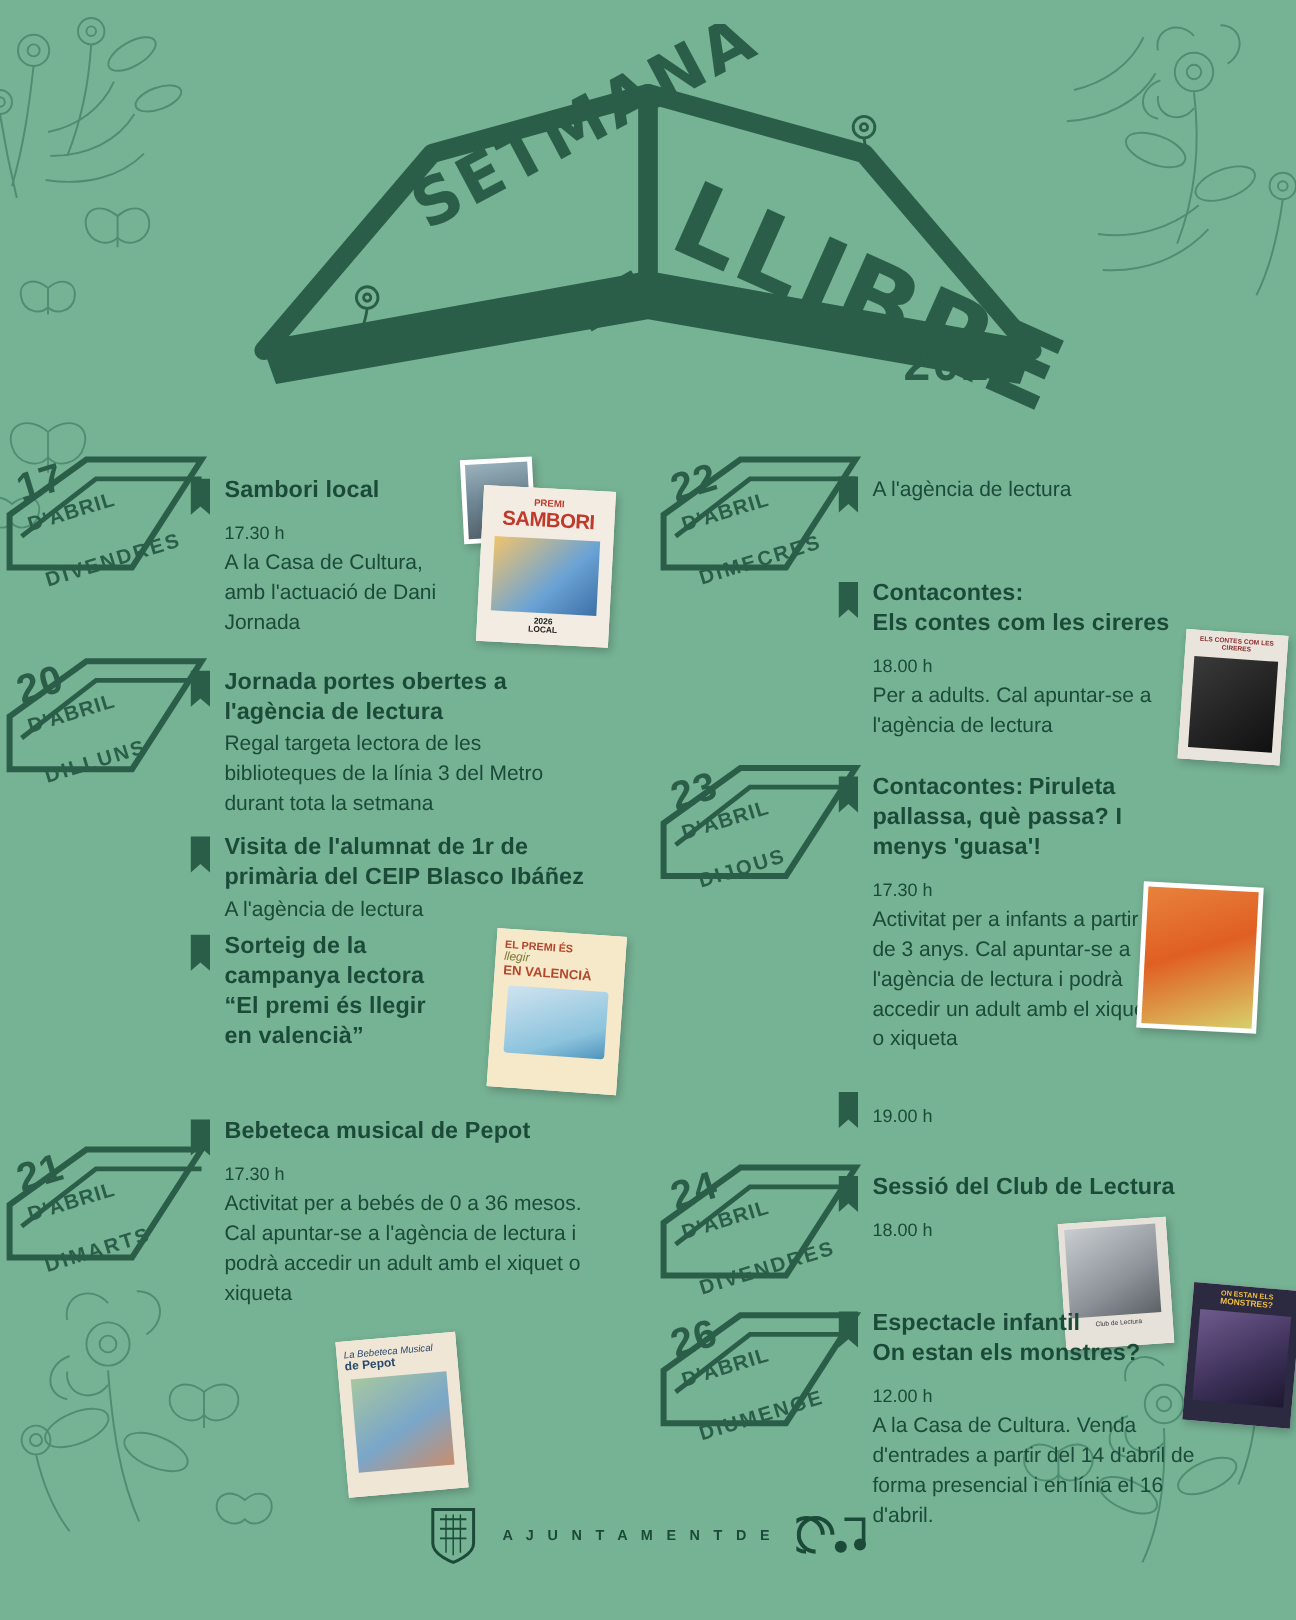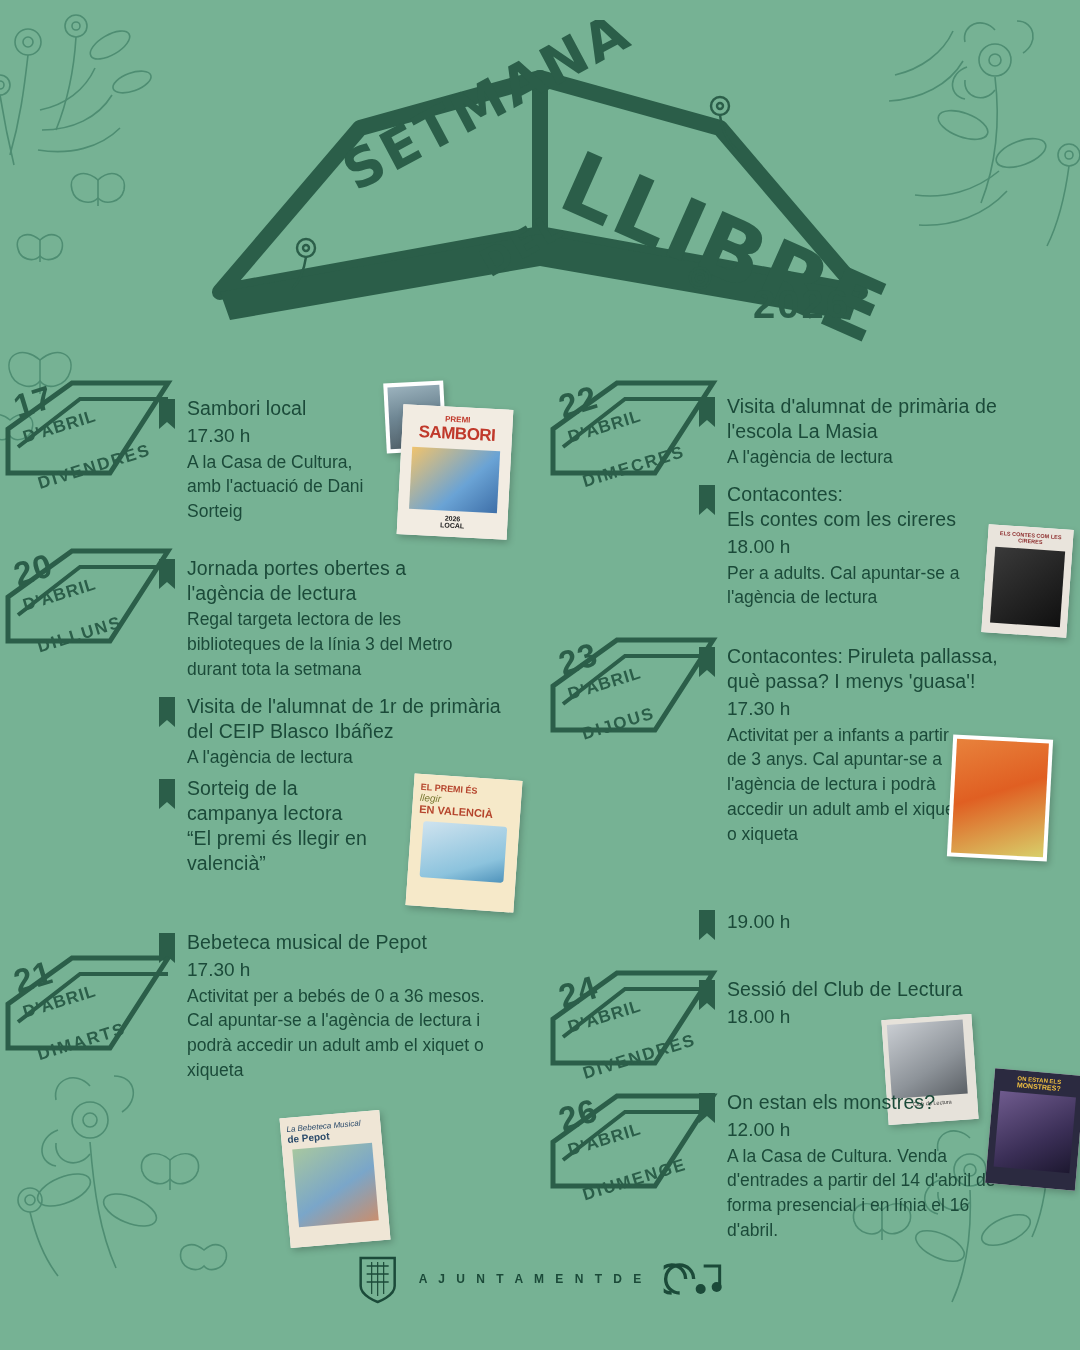--- a/index.html
+++ b/index.html
@@ -51,24 +51,24 @@
     position: absolute; left: 36px; top: 80px;
     font-size: 17px; font-weight: 700; color: #2b5e49;
     transform: rotate(-17deg); letter-spacing: 2px;
   }
 
   
   .event { position: absolute; }
   .bookmark { position: absolute; left: 0; top: 2px; width: 20px; height: 34px; }
   .ev-body { margin-left: 30px; }
   .ev-title {
-    font-size: 19.5px; font-weight: 400; line-height: 1.28;
+    font-size: 19.5px; font-weight: 700; line-height: 1.28;
     color: #1b4a39; letter-spacing: .1px;
   }
-  .ev-time { font-size: 19px; line-height: 1.35; color: #1b4a39; margin-top: 2px; }
+  .ev-time { font-size: 15px; line-height: 1.35; color: #1b4a39; margin-top: 14px; }
   .ev-desc { font-size: 17.5px; line-height: 1.42; color: #1b4a39; margin-top: 1px; }
 
   
   .photo { position: absolute; background: #fff; padding: 4px; box-shadow: 2px 3px 7px rgba(0,0,0,.22); }
   .photo .inner { width: 100%; height: 100%; overflow: hidden; position: relative; }
 
   
   .footer { position: absolute; bottom: 18px; left: 0; width: 1080px; height: 90px; }
   .f-center { position: absolute; left: 50%; transform: translateX(-50%); display: flex; align-items: center; gap: 18px; }
   .f-text1 { font-size: 12px; letter-spacing: 4px; font-weight: 700; color: #1b4a39; }
@@ -211,21 +211,21 @@
       <div class="flag-dow">DIVENDRES</div>
     </div>
 
     <div class="event" style="left:157px; top:24px; width:230px;">
       <svg class="bookmark" viewBox="0 0 20 34">
         <path d="M2 1 H18 V31 L10 24 L2 31 Z" fill="#2b5e49"></path>
       </svg>
       <div class="ev-body">
         <div class="ev-title">Sambori local</div>
         <div class="ev-time">17.30 h</div>
-        <div class="ev-desc">A la Casa de Cultura, amb l'actuació de Dani Sorteig</div>
+        <div class="ev-desc">A la Casa de Cultura, amb l'actuació de Dani Jornada</div>
       </div>
     </div>
 
     <div class="photo" style="left:385px; top:10px; width:60px; height:70px; transform:rotate(-3deg);">
       <div class="inner" style="background:linear-gradient(170deg,#9bb2bd 0%,#6f8794 45%,#4d5b63 100%);"></div>
     </div>
     <div class="photo" style="left:400px; top:35px; width:110px; height:130px; transform:rotate(3deg); padding:0;">
       <div class="inner" style="background:#f2ece2; display:flex; flex-direction:column; align-items:center; padding-top:8px;">
         <div style="font-size:8px; font-weight:700; color:#c0392b;">PREMI</div>
         <div style="font-size:17px; font-weight:700; color:#c0392b; letter-spacing:-.5px;">SAMBORI</div>
@@ -324,21 +324,20 @@
       <div class="flag-day">22</div>
       <div class="flag-month">D'ABRIL</div>
       <div class="flag-dow">DIMECRES</div>
     </div>
 
     <div class="event" style="left:152px; top:22px; width:310px;">
       <svg class="bookmark" viewBox="0 0 20 34">
         <path d="M2 1 H18 V31 L10 24 L2 31 Z" fill="#2b5e49"></path>
       </svg>
       <div class="ev-body">
-        <div class="ev-title">Visita d'alumnat de primària de l'escola La Masia</div>
         <div class="ev-desc">A l'agència de lectura</div>
       </div>
     </div>
 
     <div class="event" style="left:152px; top:110px; width:290px;">
       <svg class="bookmark" viewBox="0 0 20 34">
         <path d="M2 1 H18 V31 L10 24 L2 31 Z" fill="#2b5e49"></path>
       </svg>
       <div class="ev-body">
         <div class="ev-title">Contacontes:</div>
@@ -425,20 +424,21 @@
       <div class="flag-day">26</div>
       <div class="flag-month">D'ABRIL</div>
       <div class="flag-dow">DIUMENGE</div>
     </div>
 
     <div class="event" style="left:152px; top:718px; width:310px;">
       <svg class="bookmark" viewBox="0 0 20 34">
         <path d="M2 1 H18 V31 L10 24 L2 31 Z" fill="#2b5e49"></path>
       </svg>
       <div class="ev-body">
+        <div class="ev-title">Espectacle infantil</div>
         <div class="ev-title ital">On estan els monstres?</div>
         <div class="ev-time">12.00 h</div>
         <div class="ev-desc">A la Casa de Cultura. Venda d'entrades a partir del 14 d'abril de forma presencial i en línia el 16 d'abril.</div>
       </div>
     </div>
 
     <div class="photo" style="left:445px; top:700px; width:90px; height:115px; transform:rotate(5deg); padding:0;">
       <div class="inner" style="background:#2b2a40; padding:5px;">
         <div style="font-size:6px; font-weight:700; color:#f0c040; text-align:center;">ON ESTAN ELS</div>
         <div style="font-size:7px; font-weight:700; color:#f0c040; text-align:center;">MONSTRES?</div>

